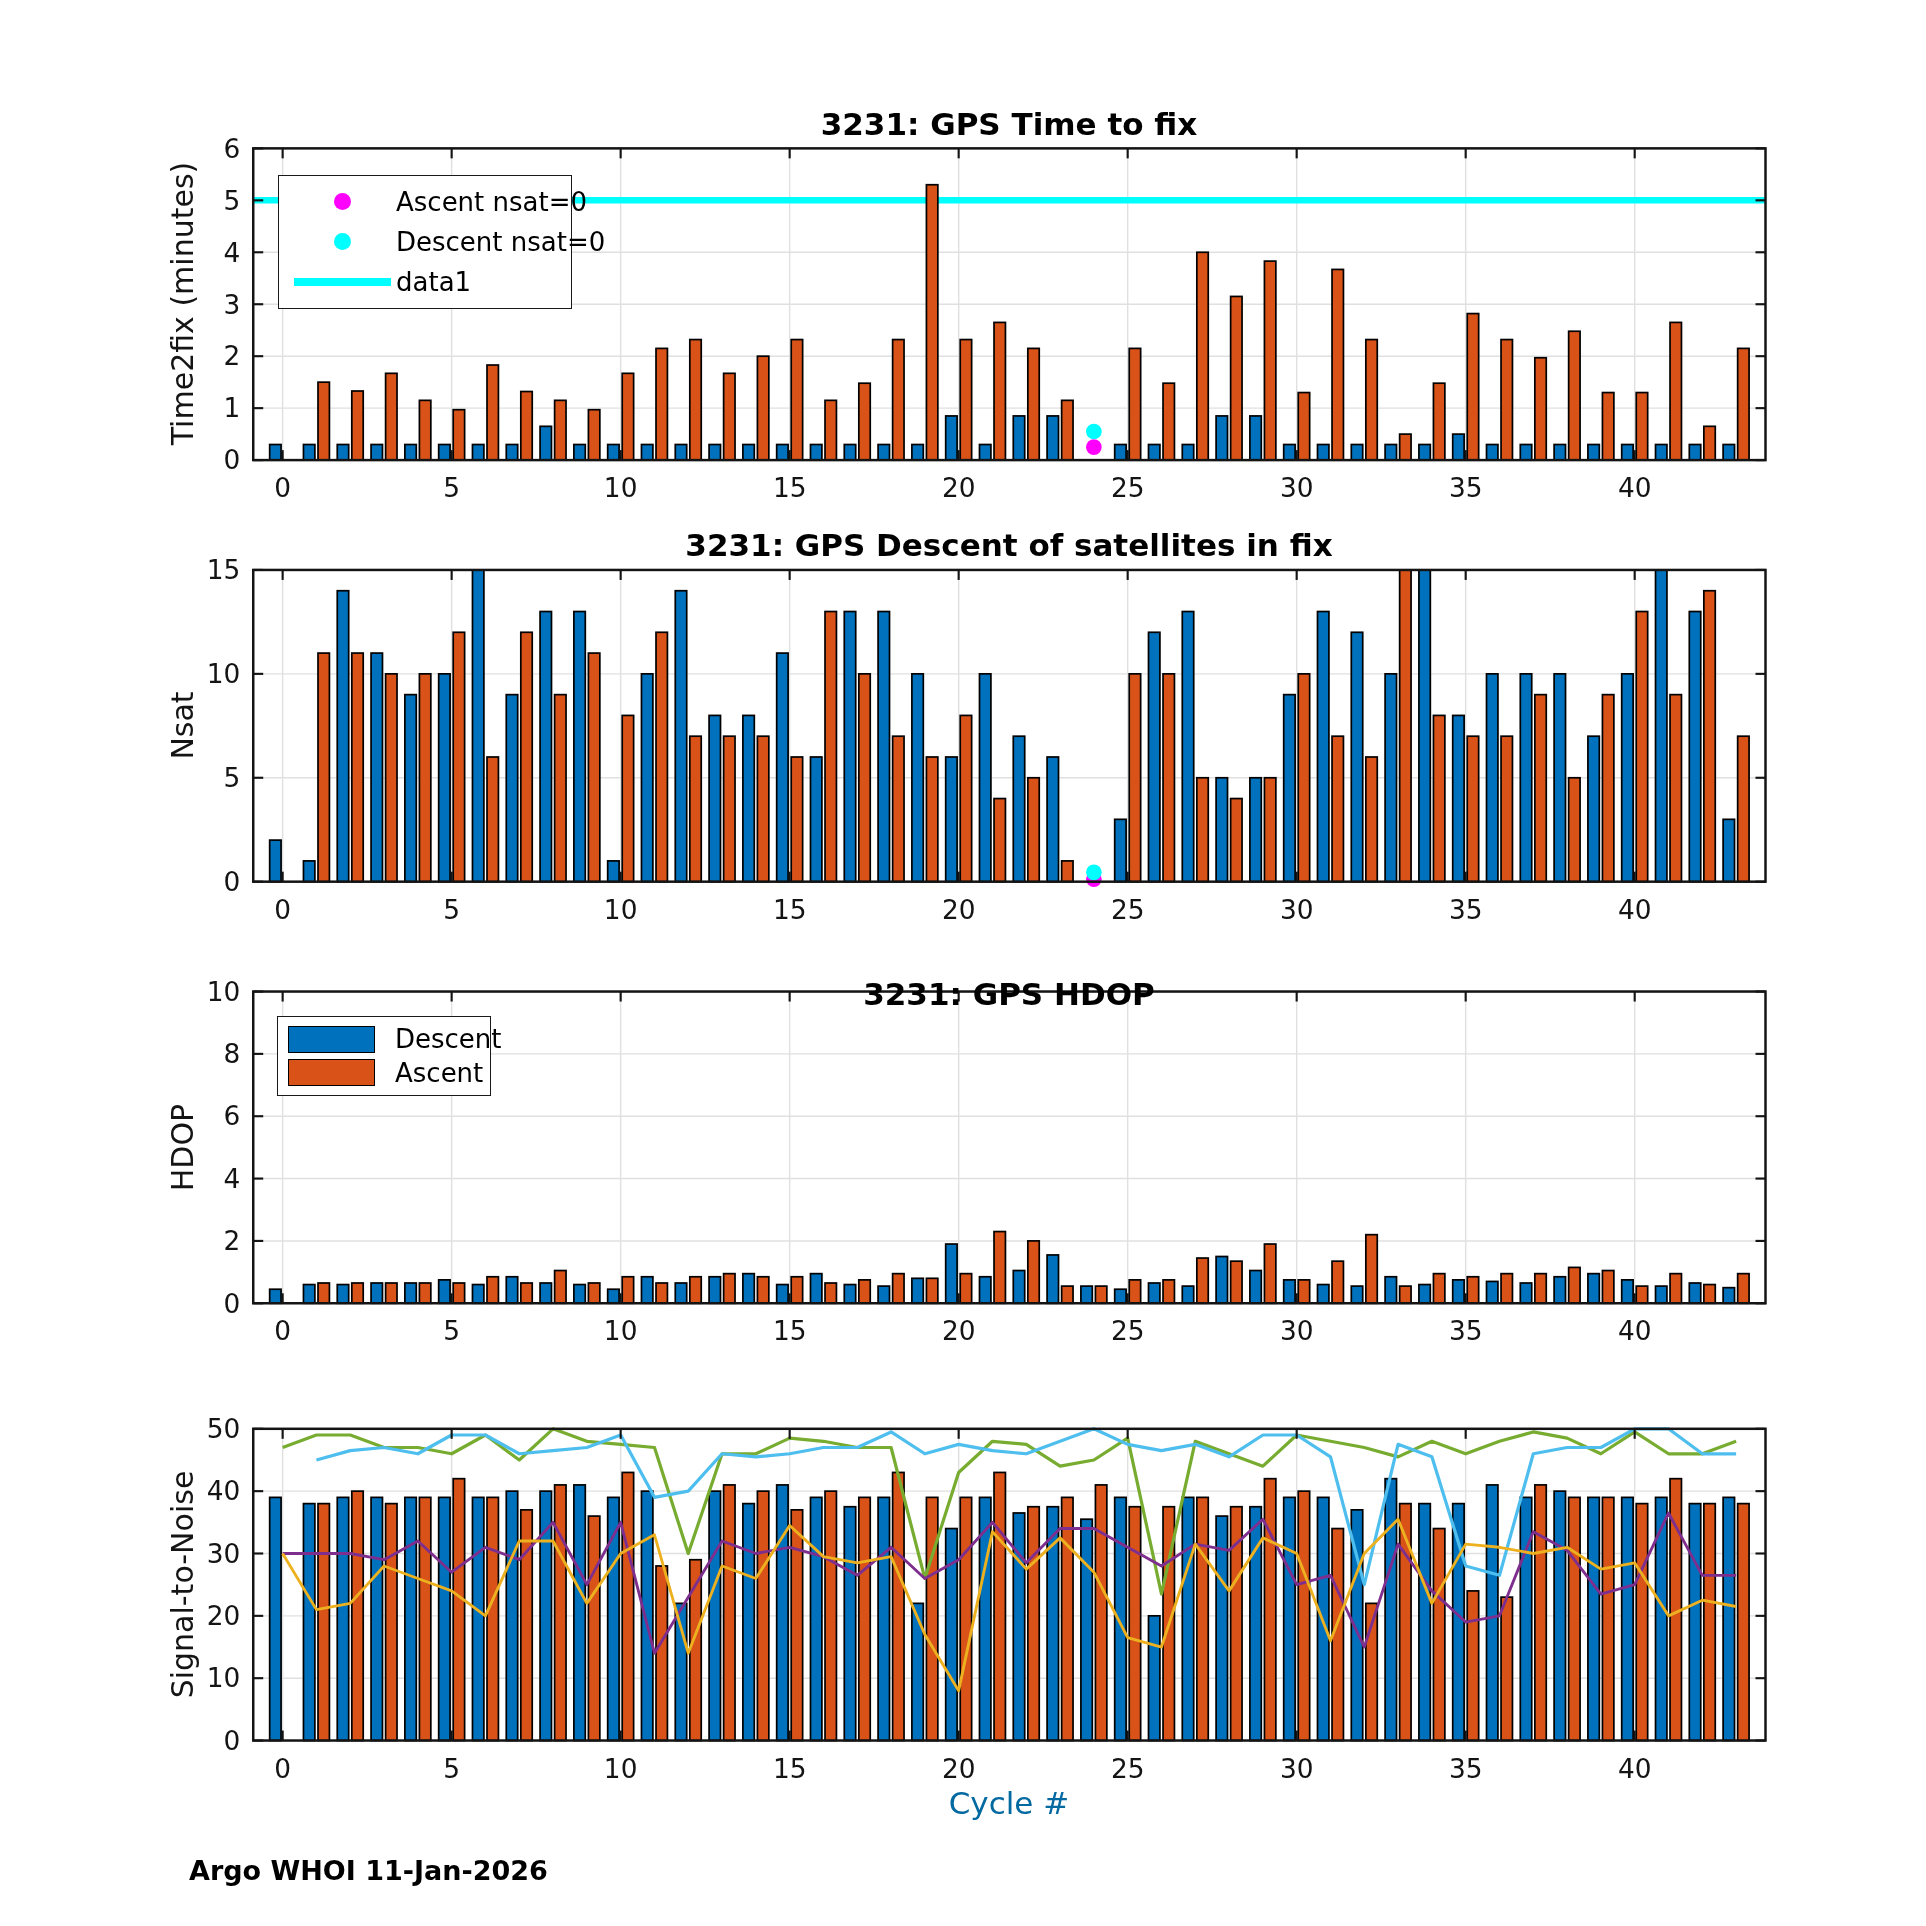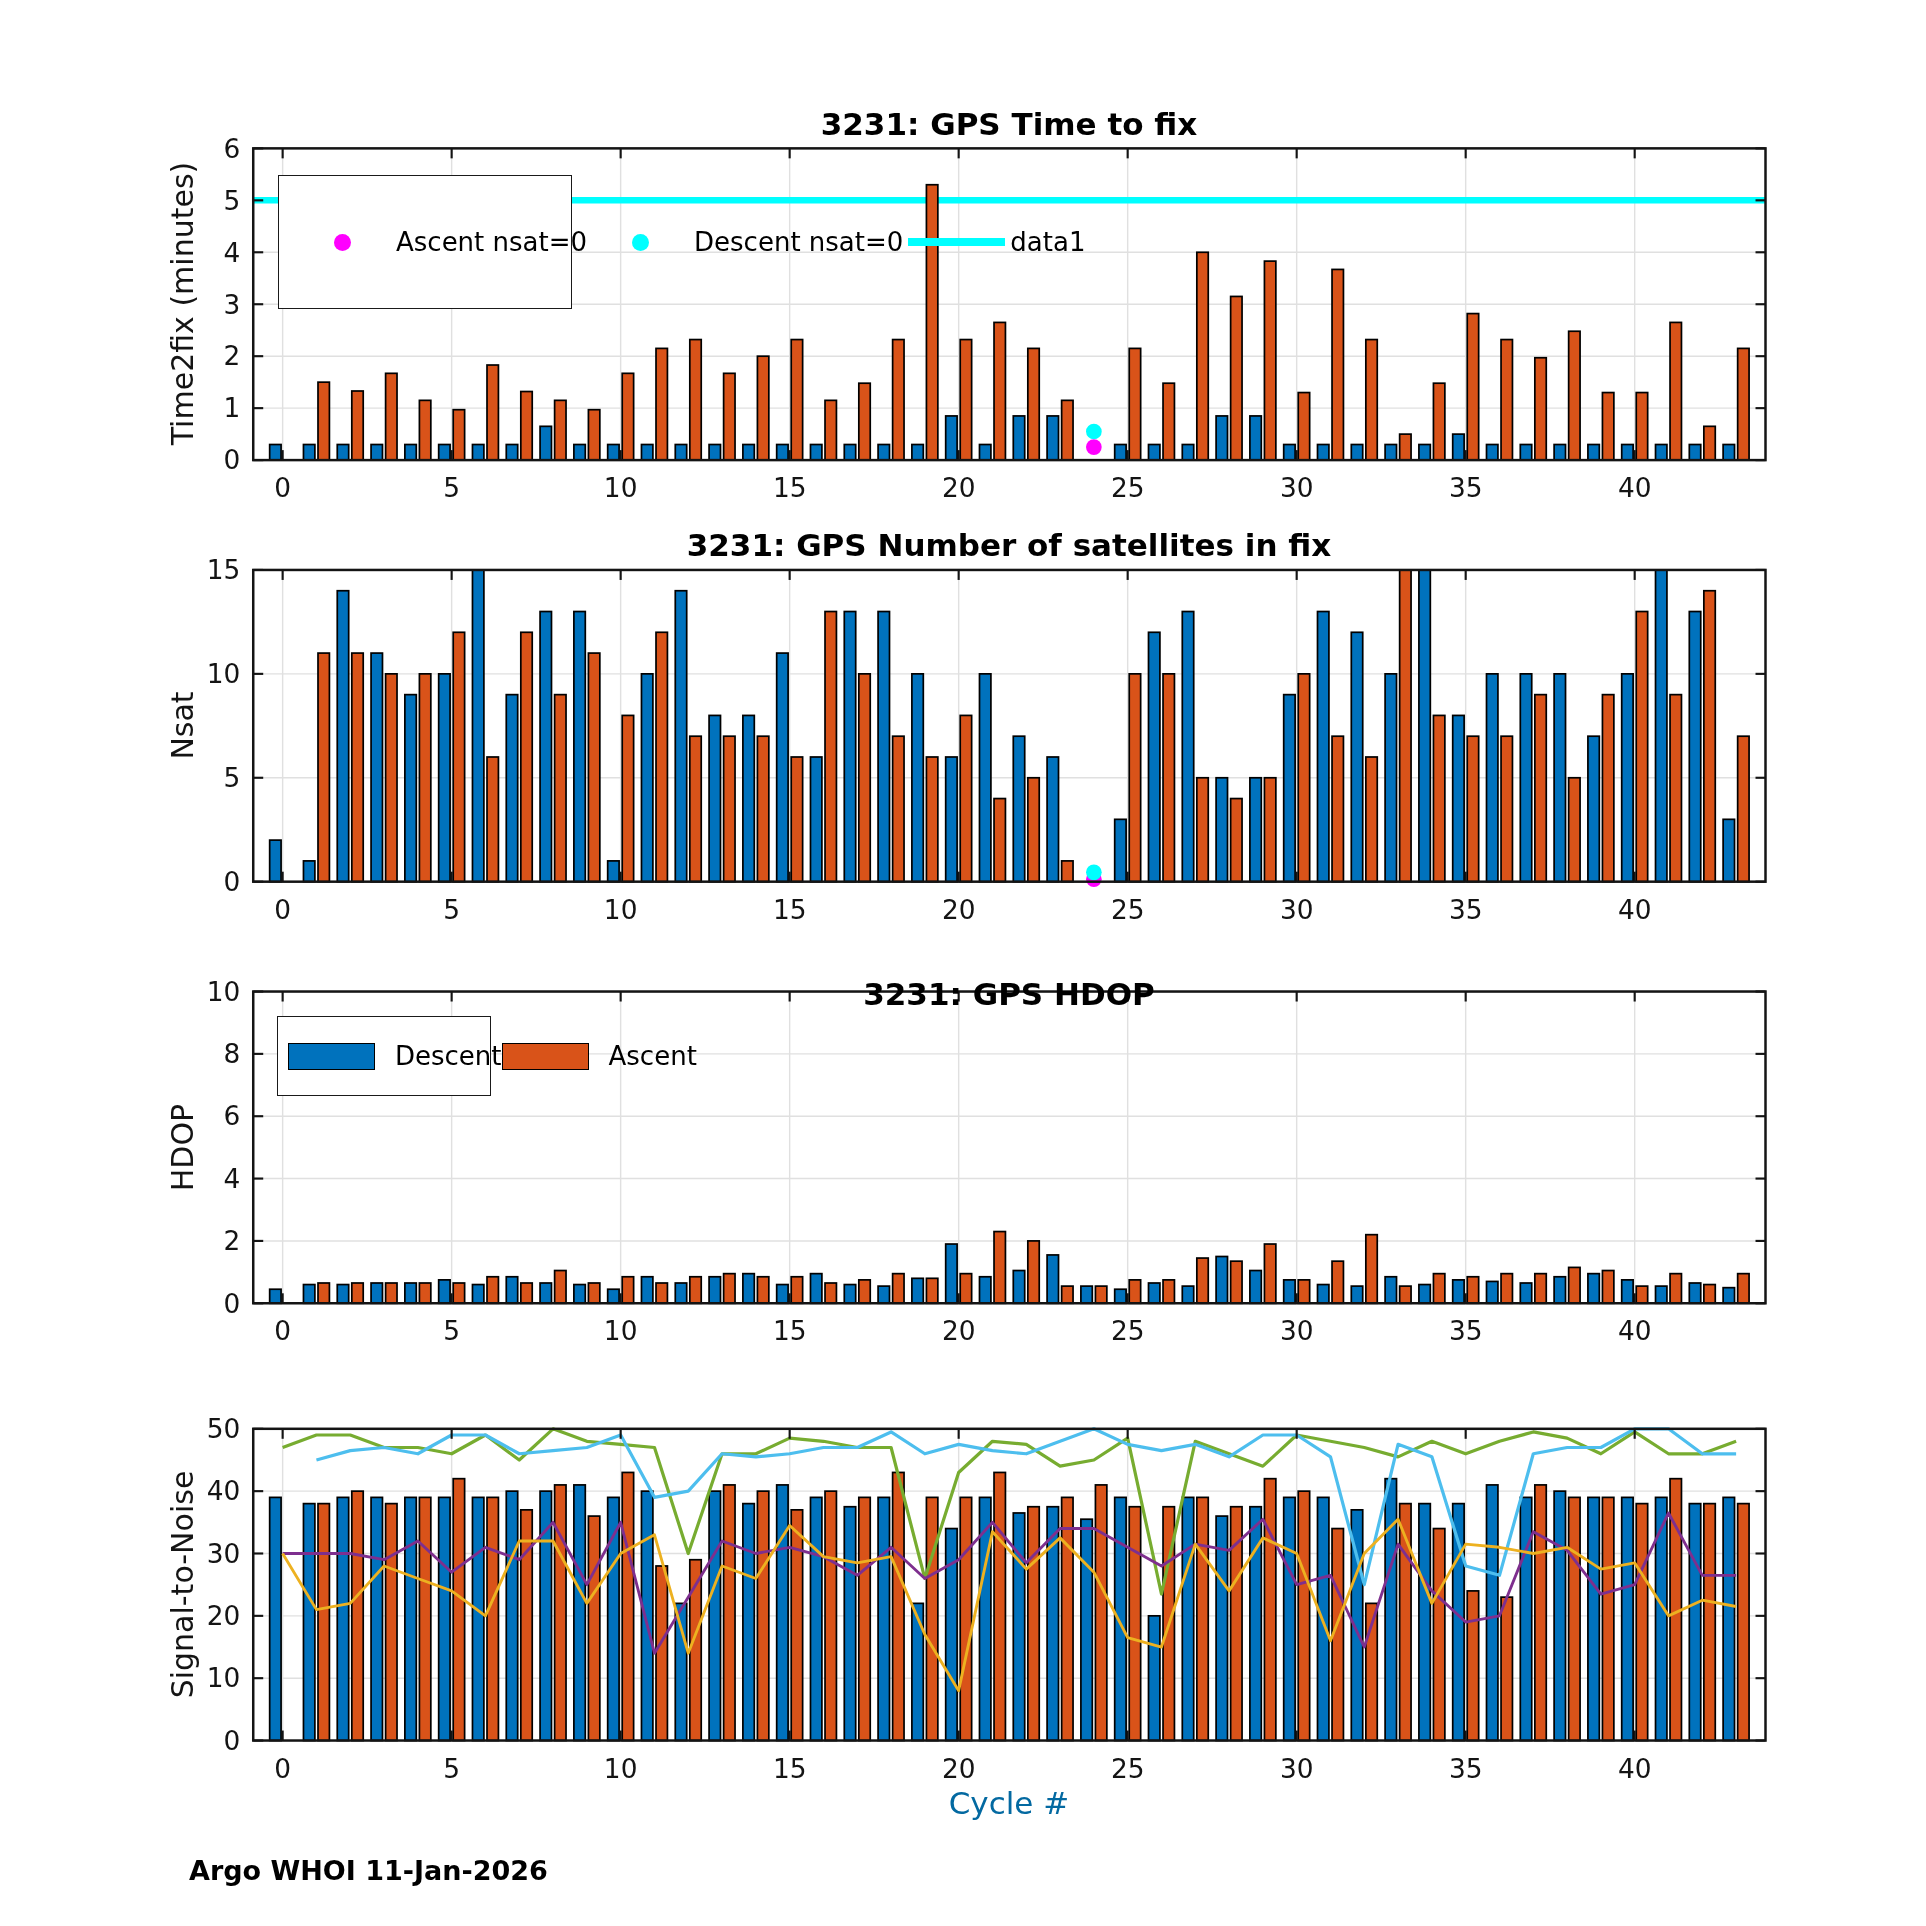--- a/index.html
+++ b/index.html
@@ -3,21 +3,21 @@
 <meta charset="utf-8">
 <style>
   html,body{margin:0;padding:0;background:#ffffff;}
   body{width:1926px;height:1926px;position:relative;font-family:"DejaVu Sans","Liberation Sans",sans-serif;}
   #figure{position:absolute;left:0;top:0;width:1926px;height:1926px;background:#fff;}
   svg#plots{position:absolute;left:0;top:0;}
   .chart-title{position:absolute;left:253px;width:1512px;text-align:center;font-size:31px;font-weight:bold;color:#000;}
   .ylabel{position:absolute;width:312px;height:33px;line-height:33px;text-align:center;font-size:30px;color:#141414;transform:rotate(-90deg);}
   .xlabel{position:absolute;left:253px;width:1512px;text-align:center;font-size:31px;color:#0369a1;}
   .footer{position:absolute;font-size:27px;color:#000;font-weight:bold;}
-  .legend{position:absolute;background:#ffffff;border:1.8px solid #1a1a1a;box-sizing:border-box;display:flex;flex-direction:row;justify-content:space-around;padding:5.7px 10px;}
+  .legend{position:absolute;background:#ffffff;border:1.8px solid #1a1a1a;box-sizing:border-box;display:flex;flex-direction:column;justify-content:space-around;padding:5.7px 10px;}
   .legend-row{display:flex;align-items:center;}
   .legend-swatch-cell{width:107px;display:flex;align-items:center;justify-content:center;flex:0 0 107px;}
   .legend-label{font-size:26px;color:#000;white-space:nowrap;}
   .dot{width:17px;height:17px;border-radius:50%;}
   .line-swatch{width:97px;height:7.8px;}
   .patch{width:87px;height:27px;border:1.8px solid #000;box-sizing:border-box;}
   .patch-cell{width:107px;flex:0 0 107px;display:flex;align-items:center;justify-content:flex-start;}
 </style>
 </head>
 <body>
@@ -657,21 +657,21 @@
           <text x="337" y="2365.6" text-anchor="end">10</text>
           <text x="337" y="2278.2" text-anchor="end">20</text>
           <text x="337" y="2190.8" text-anchor="end">30</text>
           <text x="337" y="2103.4" text-anchor="end">40</text>
           <text x="337" y="2016" text-anchor="end">50</text>
         </g>
       </g>
     </svg>
 
   <div class="chart-title" style="top:106px">3231: GPS Time to fix</div>
-  <div class="chart-title" style="top:527px">3231: GPS Number of satellites in fix</div>
+  <div class="chart-title" style="top:527px">3231: GPS Descent of satellites in fix</div>
   <div class="chart-title" style="top:976px">3231: GPS HDOP</div>
 
   <div class="ylabel" style="left:26px;top:287px">Time2fix (minutes)</div>
   <div class="ylabel" style="left:26px;top:709px">Nsat</div>
   <div class="ylabel" style="left:26px;top:1131px">HDOP</div>
   <div class="ylabel" style="left:26px;top:1568px">Signal-to-Noise</div>
 
   <div class="xlabel" style="top:1785px">Cycle #</div>
 
   <div class="legend" style="left:278px;top:175px;width:294px;height:134px">

